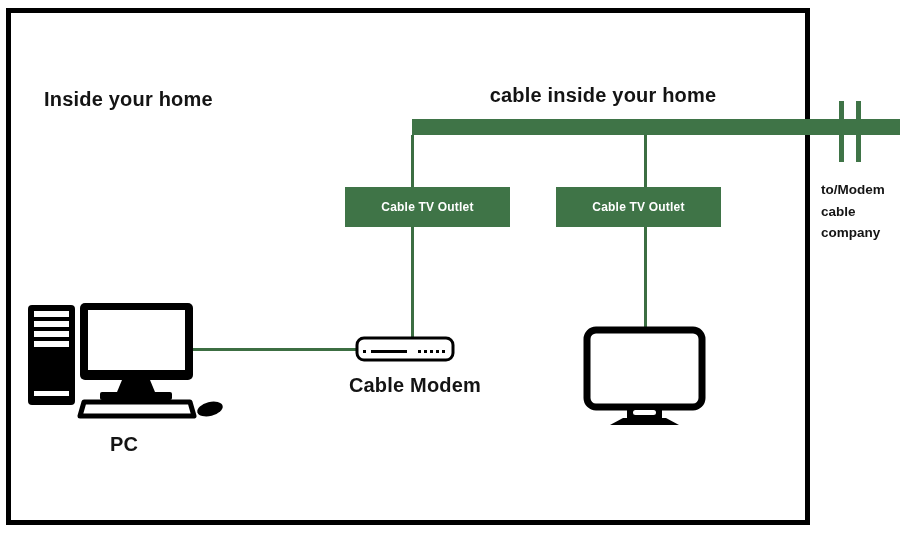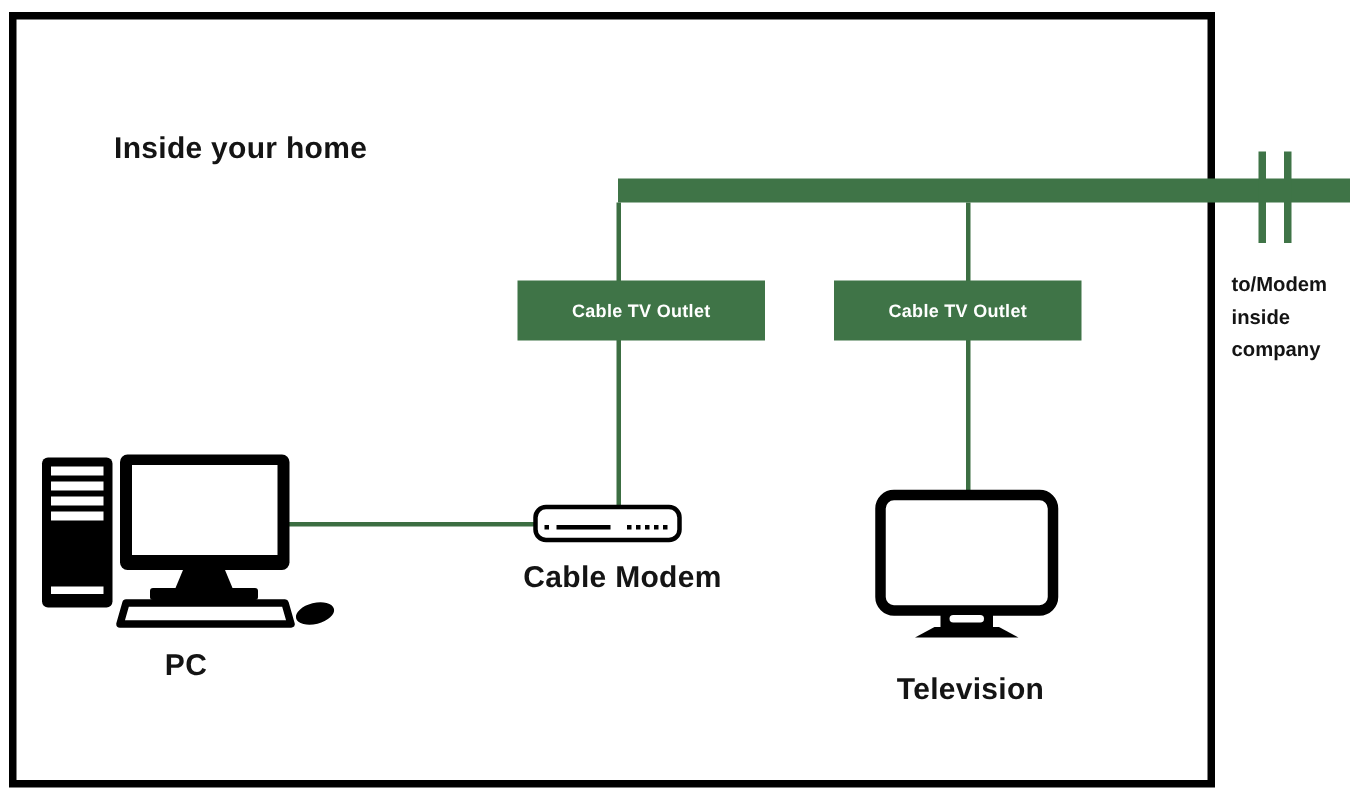--- a/index.html
+++ b/index.html
@@ -28,21 +28,21 @@
   .drop-right{left:644px;top:135px;width:3px;height:196px;}
   .pc-modem-line{left:190px;top:348px;width:168px;height:3px;}
   .outlet{
     top:187px;width:165px;height:40px;background:var(--cable-green);
     color:var(--outlet-text);font-weight:700;font-size:12px;line-height:40px;
     text-align:center;z-index:5;letter-spacing:.2px;
   }
   .outlet-left{left:345px;}
   .outlet-right{left:556px;}
   .title{font-weight:700;font-size:20px;letter-spacing:.2px;z-index:6;}
-  .inside-home{left:44px;top:88px;margin-left:32px;}
+  .inside-home{left:44px;top:88px;}
   .cable-inside{left:453px;top:84px;width:300px;text-align:center;}
   .node-label{font-weight:700;font-size:20px;text-align:center;z-index:6;letter-spacing:.2px;}
   .pc-label{left:24px;top:433px;width:200px;}
   .modem-label{left:315px;top:374px;width:200px;}
   .tv-label{left:544px;top:449px;width:206px;}
   .note{
     left:821px;top:179px;width:78px;font-weight:700;font-size:13.5px;
     line-height:1.6;z-index:6;
   }
   .icon{z-index:5;}
@@ -59,24 +59,25 @@
 
   <div class="abs vline drop-left"></div>
   <div class="abs vline drop-right"></div>
   <div class="abs hline pc-modem-line"></div>
 
   <div class="abs cable-bar"></div>
   <div class="abs tick tick-1"></div>
   <div class="abs tick tick-2"></div>
 
   <div class="abs title inside-home">Inside your home</div>
+  <div class="abs title cable-inside">cable inside your home</div>
 
   <div class="abs note">
     <div>to/Modem</div>
-    <div>inside</div>
+    <div>cable</div>
     <div>company</div>
   </div>
 
   <div class="abs outlet outlet-left">
     <span>Cable TV Outlet</span>
   </div>
   <div class="abs outlet outlet-right">
     <span>Cable TV Outlet</span>
   </div>
 
@@ -113,15 +114,14 @@
 
   <svg class="abs icon tv-icon" width="124" height="102" viewBox="0 0 124 102">
     <rect x="4" y="4" width="115" height="77" rx="9" fill="#fff" stroke="#000" stroke-width="7"></rect>
     <rect x="44" y="81" width="35" height="13" fill="#000"></rect>
     <rect x="50" y="84" width="23" height="5" rx="2.5" fill="#fff"></rect>
     <polygon points="40,92 83,92 96,99 27,99" fill="#000"></polygon>
   </svg>
 
   <div class="abs node-label pc-label">PC</div>
   <div class="abs node-label modem-label">Cable Modem</div>
-  <div class="abs node-label tv-label">Television</div>
 
 </div>
 
 </body></html>

